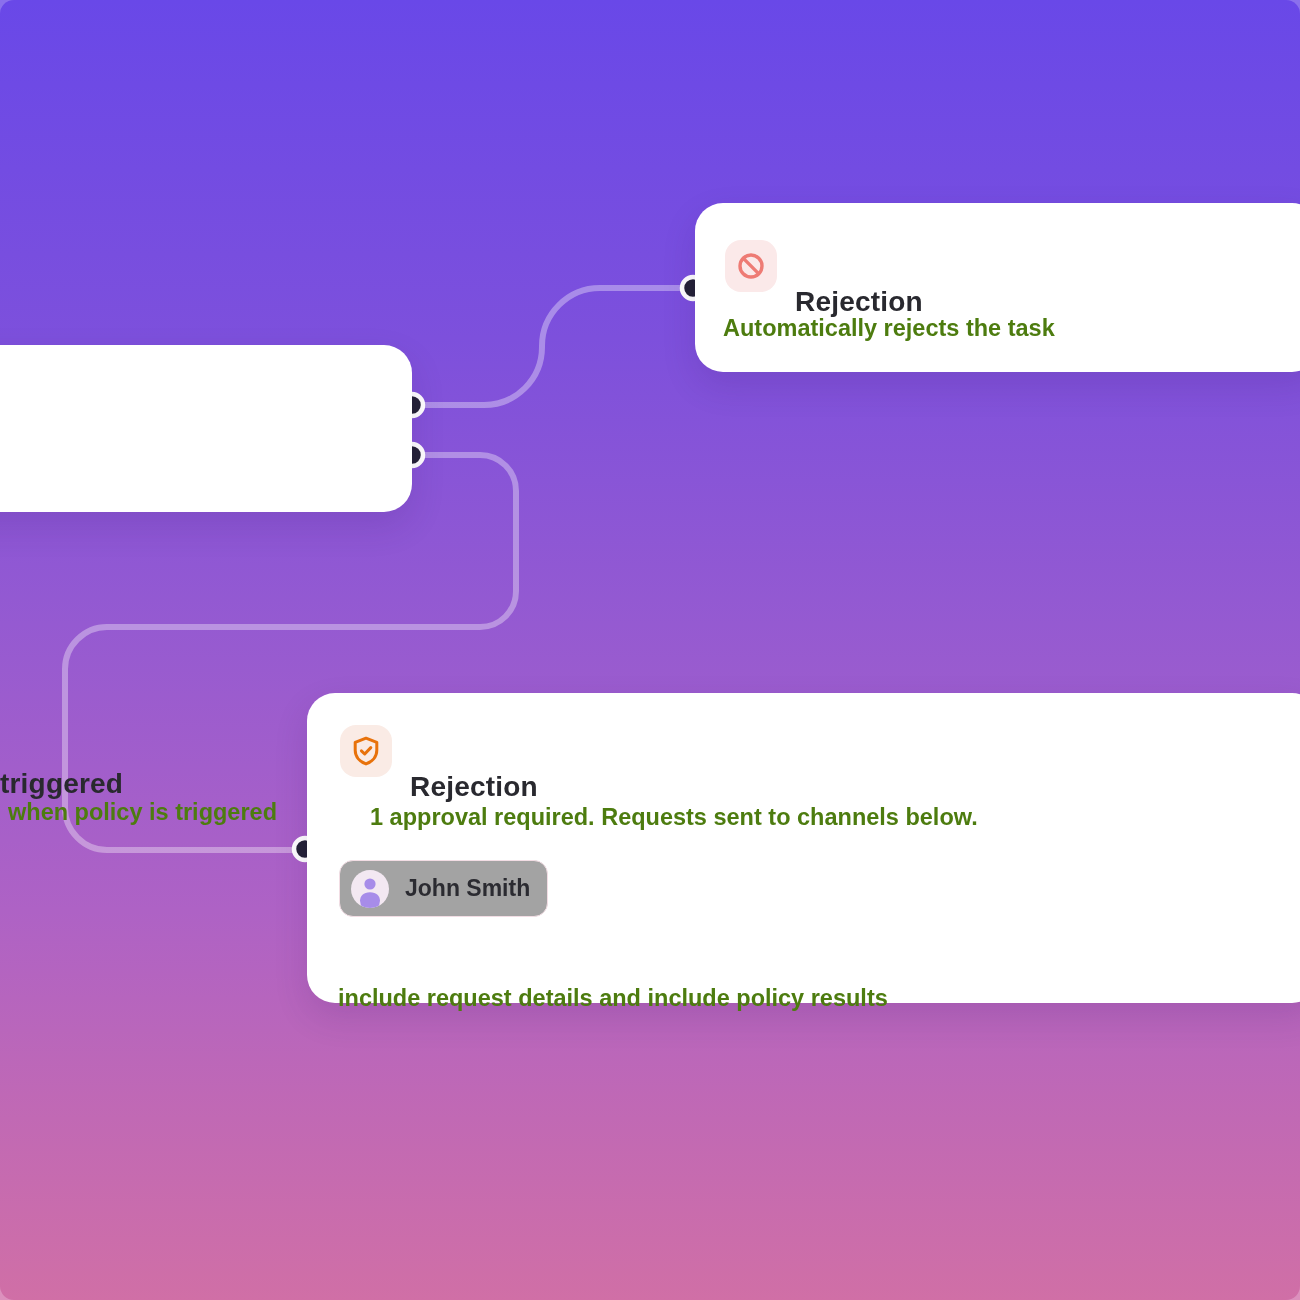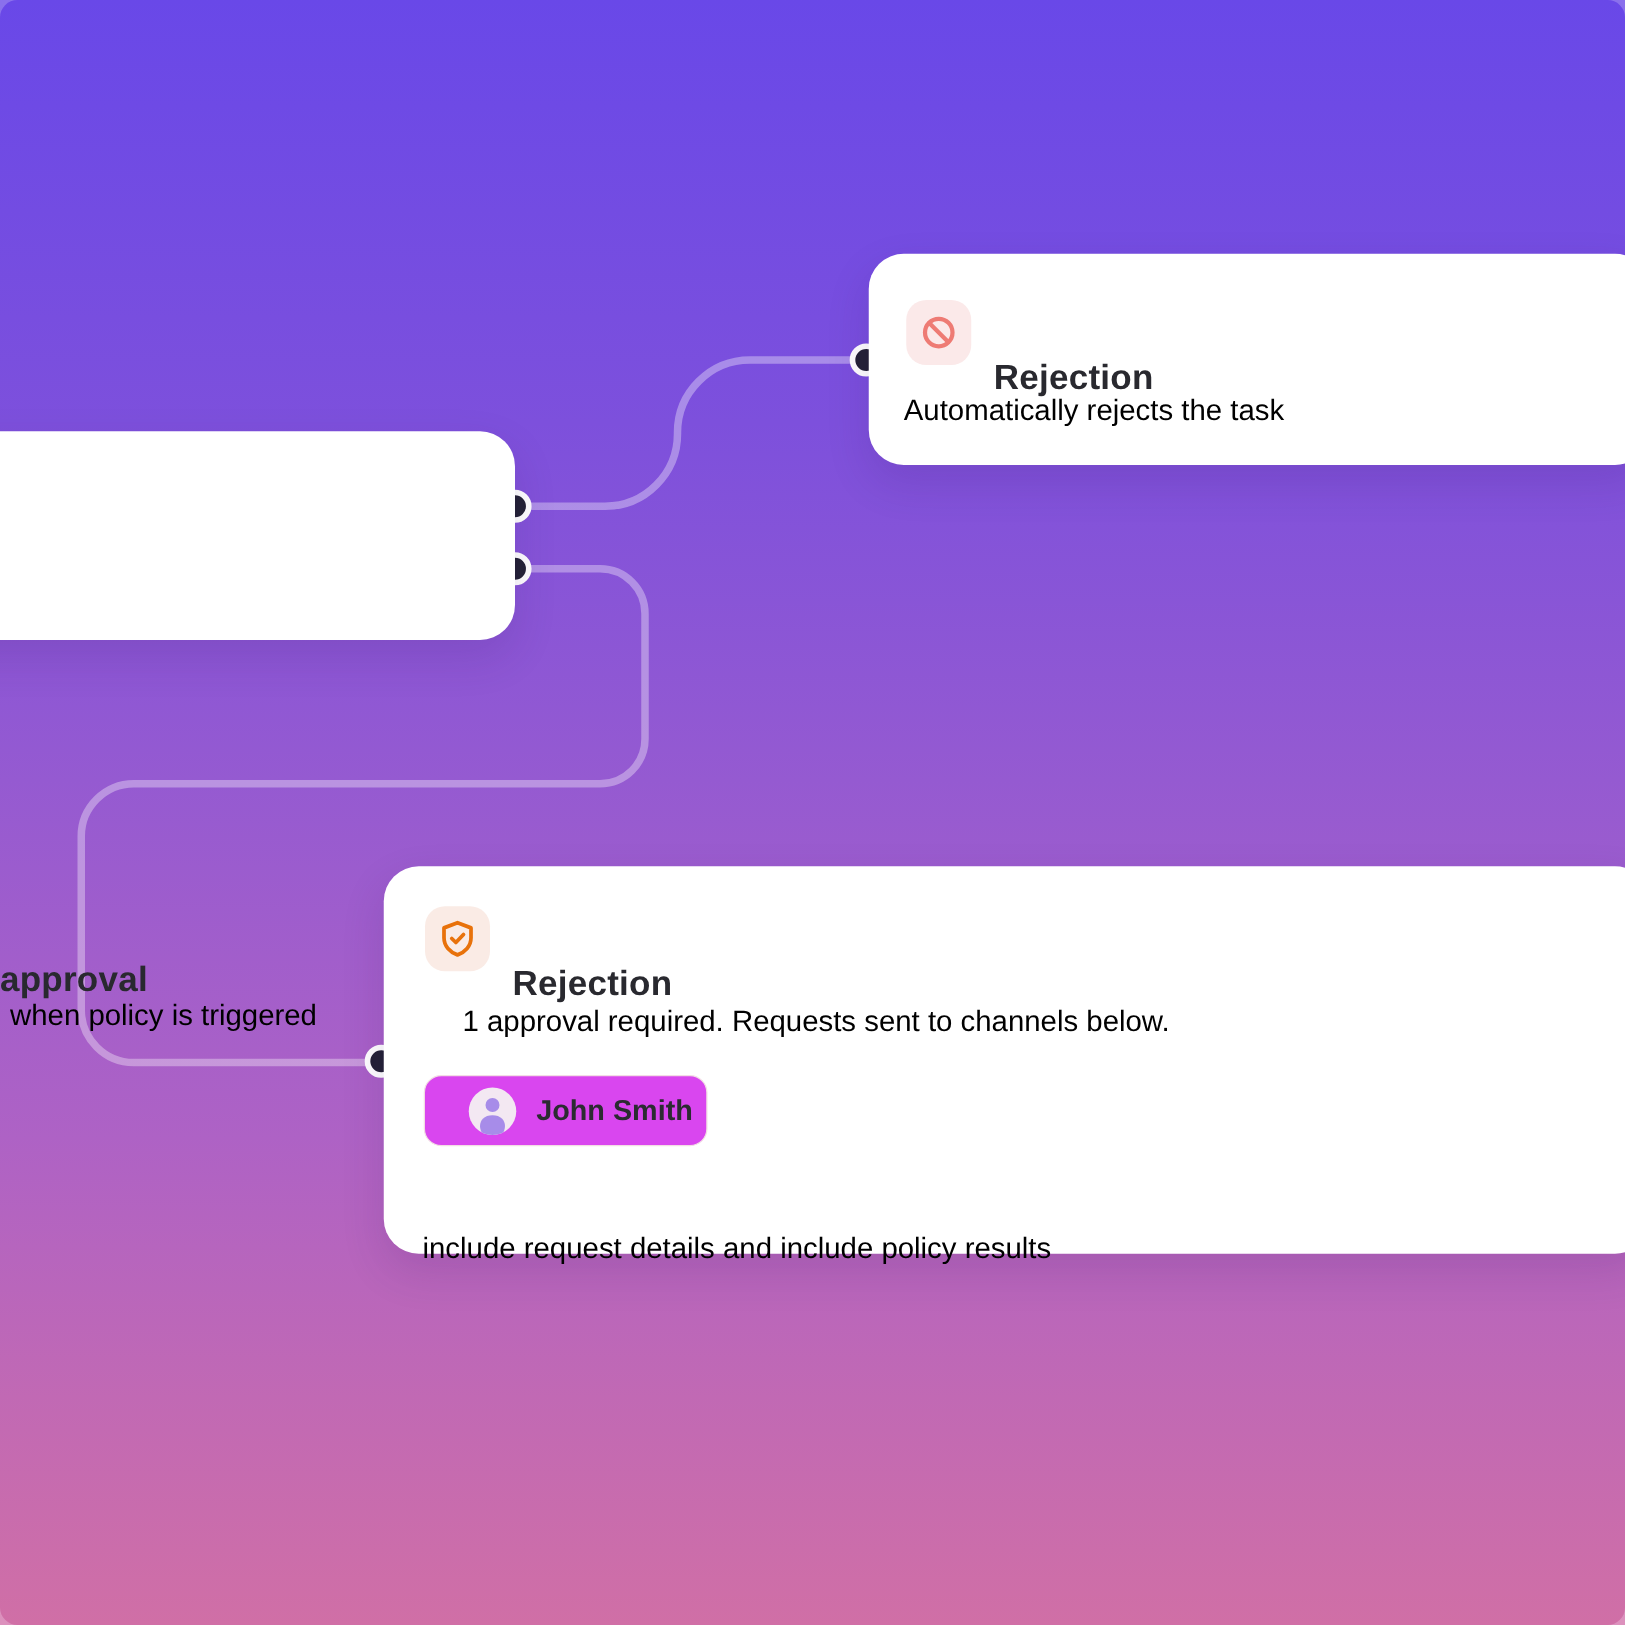--- a/index.html
+++ b/index.html
@@ -15,33 +15,33 @@
   #edges{position:absolute;left:0;top:0;width:1300px;height:1300px;}
   .card{
     position:absolute;background:#ffffff;border-radius:28px;
     box-shadow:0 14px 34px rgba(55,22,98,0.14);
   }
   .node-title{
     position:absolute;font-size:28px;font-weight:700;color:#29292f;
     line-height:34px;white-space:nowrap;letter-spacing:0.2px;margin-top:36px;
   }
   .node-desc{
-    position:absolute;font-size:23.5px;font-weight:400;color:#000000;
+    position:absolute;font-size:23.5px;font-weight:700;color:#4d7c0f;
     line-height:30px;white-space:nowrap;
   }
   .icon-tile{
     position:absolute;width:52px;height:52px;border-radius:16px;
     display:flex;align-items:center;justify-content:center;
   }
   .tile-reject{background:#fbe9e9;}
   .tile-approve{background:#faebe5;}
   .chip{
-    position:absolute;left:32px;top:167px;width:227px;height:57px;
-    background:#d946ef;border:1.5px solid #f2dde4;border-radius:14px;
-    box-sizing:border-box;display:flex;align-items:center;gap:16px;padding-left:35px;
+    position:absolute;left:32px;top:167px;width:209px;height:57px;
+    background:#a3a3a3;border:1.5px solid #f2dde4;border-radius:14px;
+    box-sizing:border-box;display:flex;align-items:center;gap:16px;padding-left:11px;
   }
   .avatar{
     width:38px;height:38px;border-radius:50%;background:#f3e8f2;
     display:flex;align-items:center;justify-content:center;overflow:hidden;flex:0 0 auto;
   }
   .chip-name{font-size:23px;font-weight:700;color:#2b2b31;white-space:nowrap;}
 </style>
 </head>
 <body>
 
@@ -54,21 +54,21 @@
     </g>
     <g fill="#232135" stroke="#ffffff" stroke-width="4.5">
       <circle cx="412" cy="405" r="11"></circle>
       <circle cx="412" cy="455" r="11"></circle>
       <circle cx="693" cy="288" r="11"></circle>
       <circle cx="305" cy="849" r="11"></circle>
     </g>
   </svg>
 
   <div class="card" style="left:-160px;top:345px;width:572px;height:167px;">
-    <div class="node-title" style="left:160px;top:386px;">approval</div>
+    <div class="node-title" style="left:160px;top:386px;">triggered</div>
     <div class="node-desc" style="left:168px;top:452px;">when policy is triggered</div>
   </div>
 
   <div class="card" style="left:695px;top:203px;width:625px;height:169px;">
     <div class="icon-tile tile-reject" style="left:30px;top:37px;">
       <svg width="30" height="30" viewBox="0 0 30 30">
         <circle cx="15" cy="15" r="11" fill="none" stroke="#ee7b74" stroke-width="3.4"></circle>
         <line x1="7.4" y1="7.4" x2="22.6" y2="22.6" stroke="#ee7b74" stroke-width="3.4" stroke-linecap="round"></line>
       </svg>
     </div>

